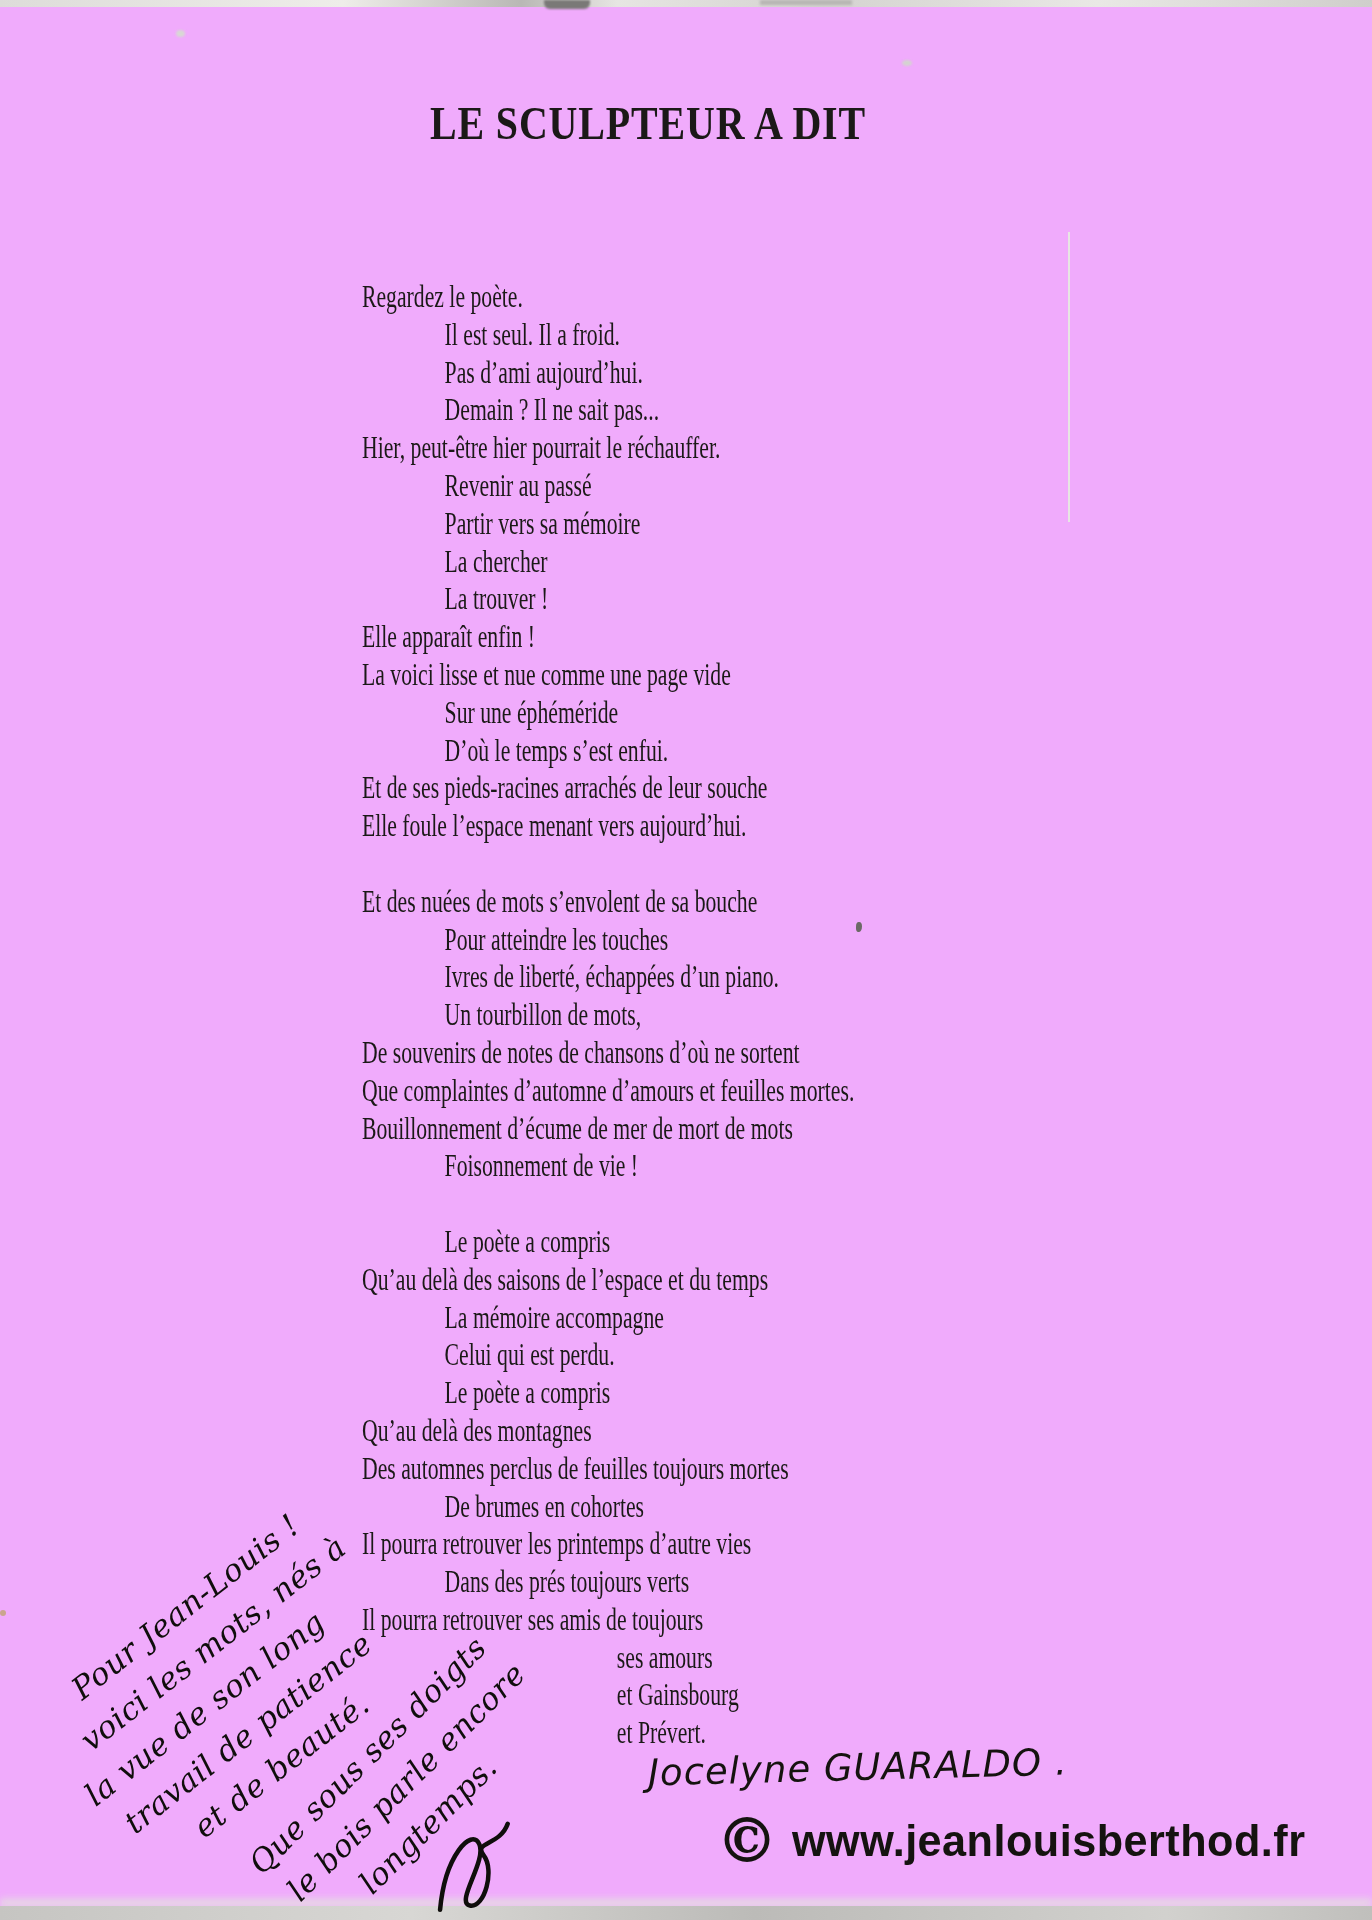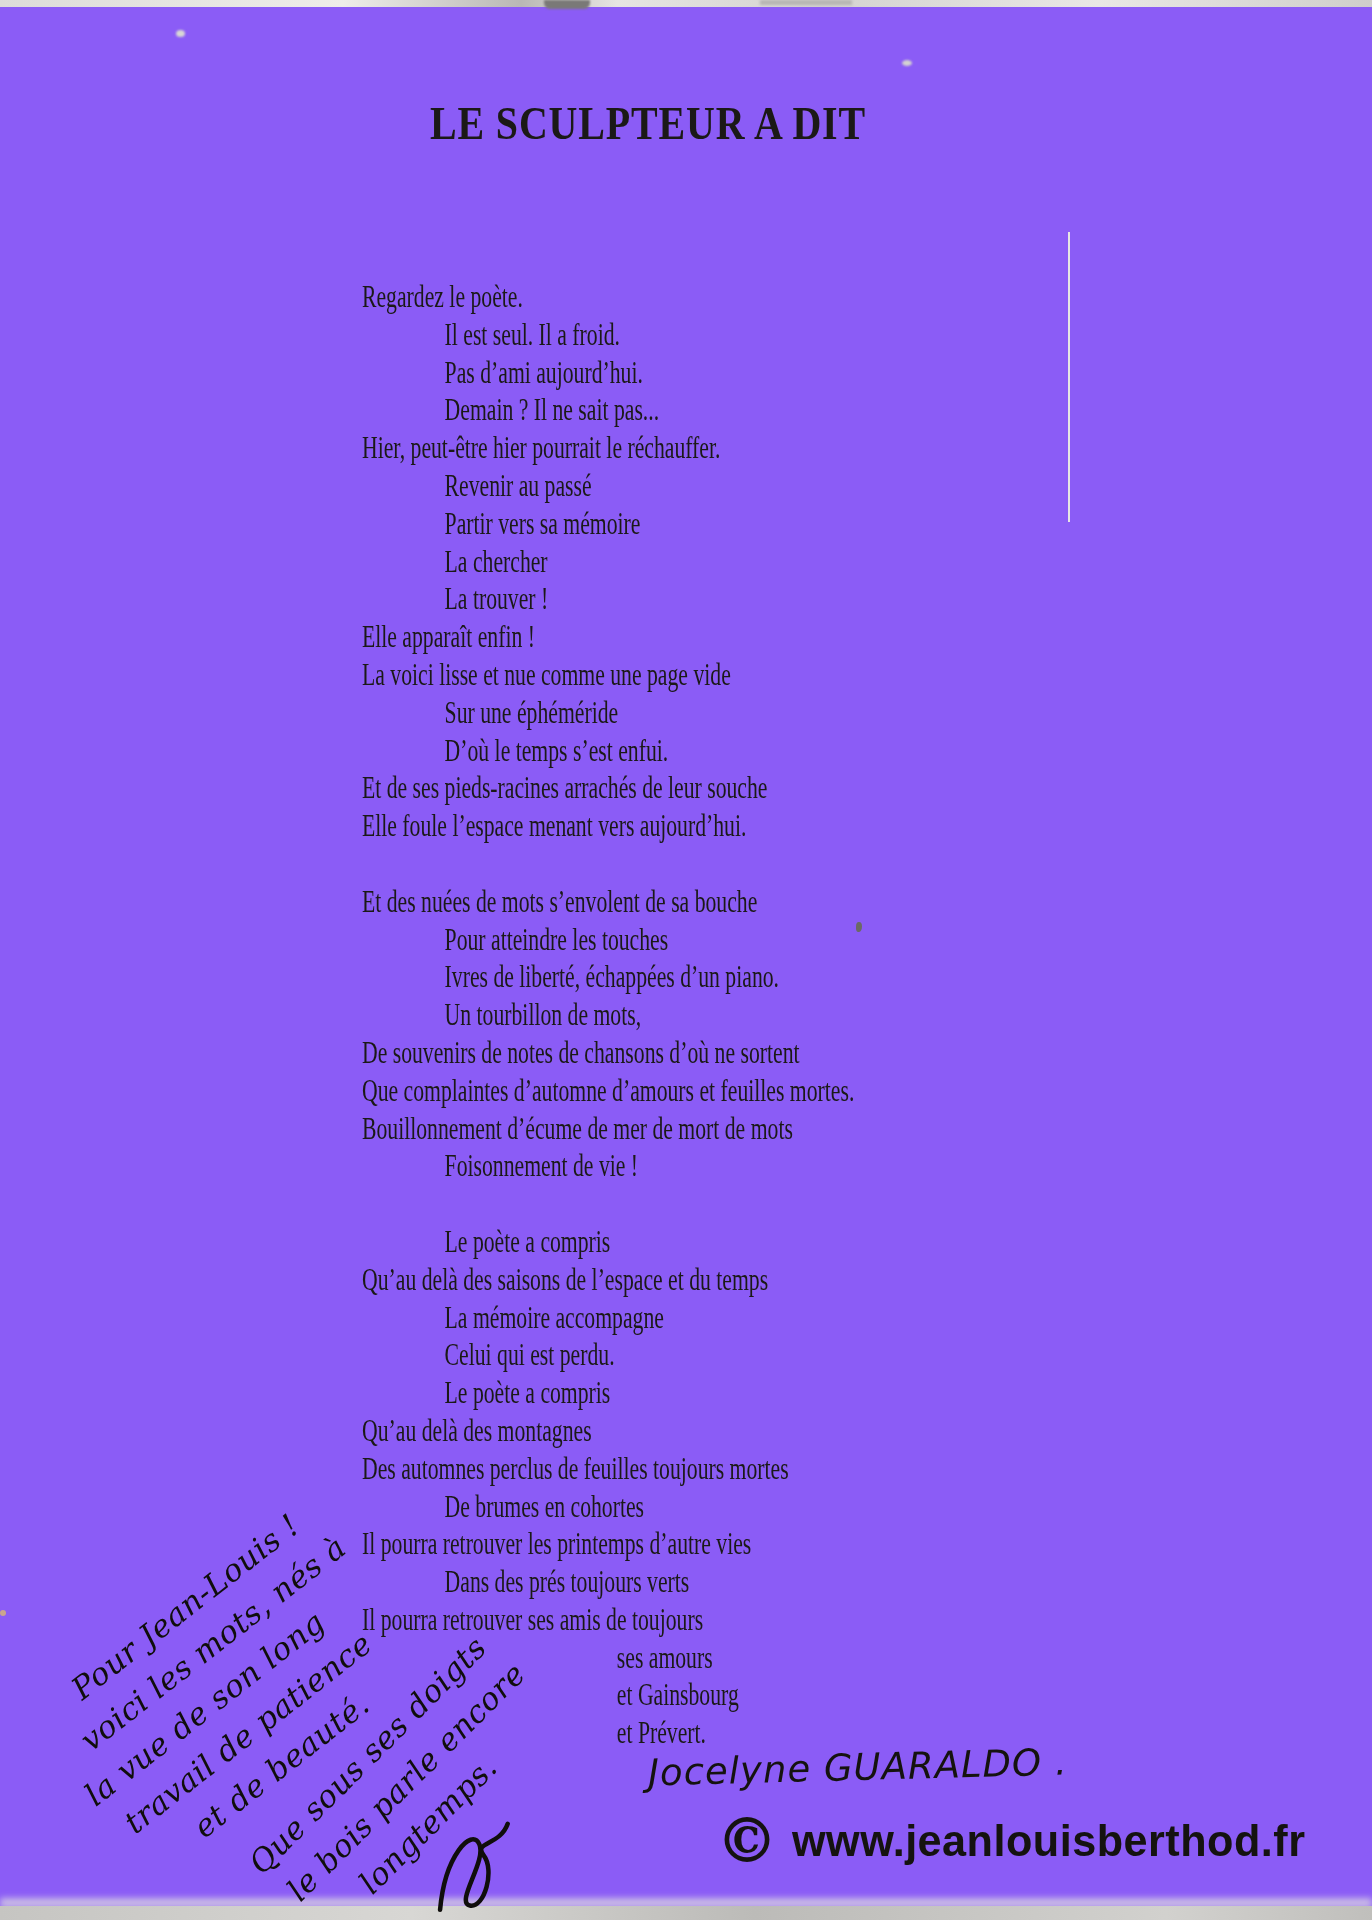--- a/index.html
+++ b/index.html
@@ -1,18 +1,18 @@
 <!DOCTYPE html>
 <html><head>
 <meta charset="utf-8">
 <style>
   html,body{margin:0;padding:0;background:#8b8b89;}
   .page{
     position:relative;width:1372px;height:1920px;margin:0 auto;
-    background:#8b5cf6;overflow:hidden;
+    background:#f0abfc;overflow:hidden;
     font-family:"Liberation Serif",serif;color:#1b1917;
   }
   
   .title{
     position:absolute;left:430px;top:96px;margin:0;
     font-size:47px;font-weight:bold;letter-spacing:1px;white-space:nowrap;
     transform:scaleX(.85);transform-origin:left top;
   }
   
   .poem{

